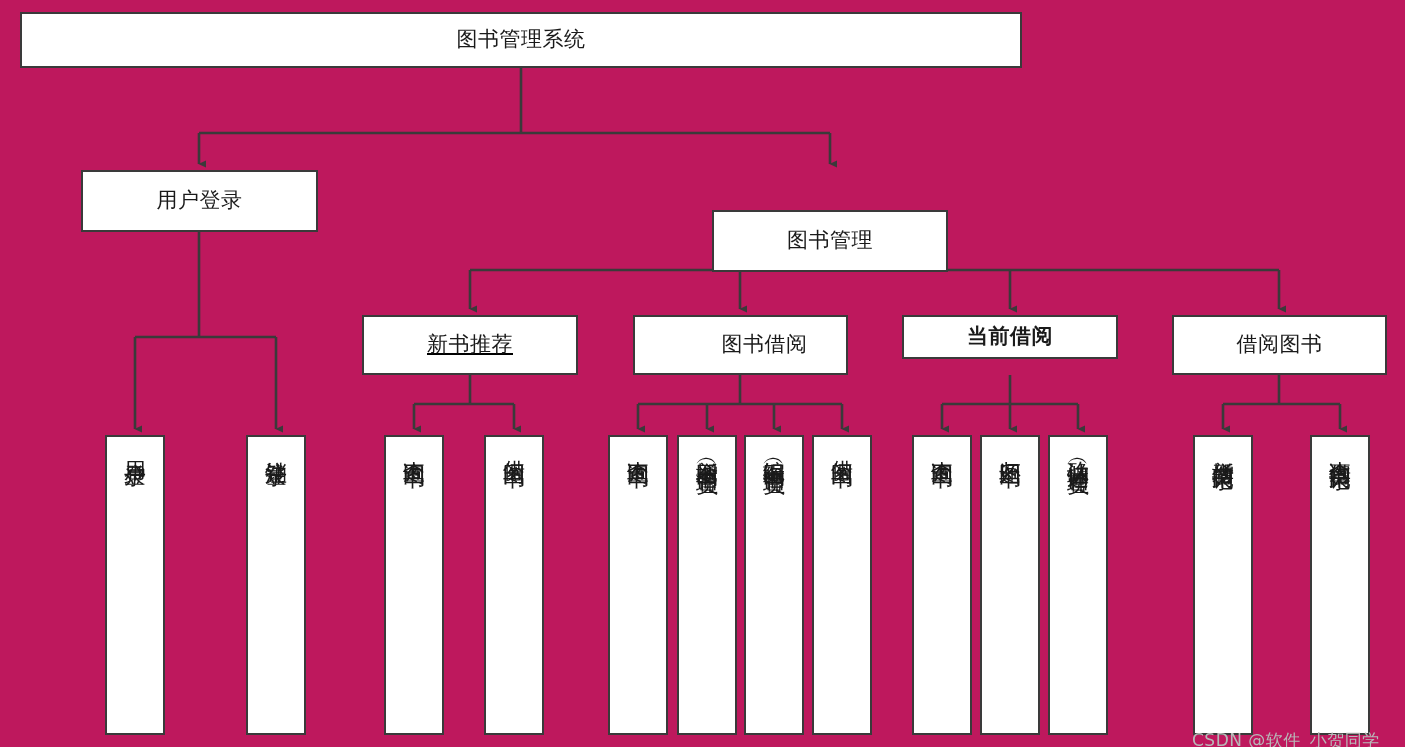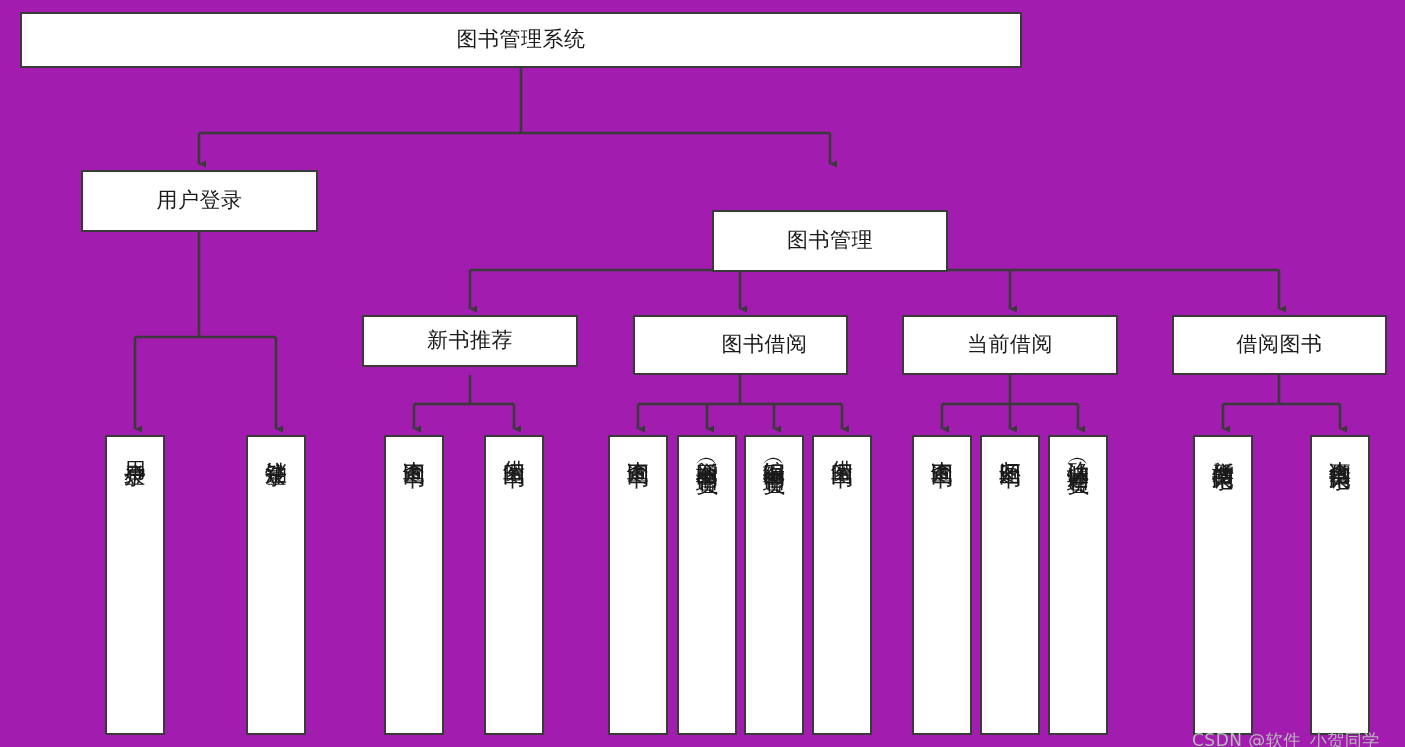--- a/index.html
+++ b/index.html
@@ -10,21 +10,21 @@
   body {
     width: 1405px;
     height: 747px;
     font-family: "DejaVu Sans", "Liberation Sans", sans-serif;
     overflow: hidden;
   }
   #diagram-root {
     position: relative;
     width: 1405px;
     height: 747px;
-    background: #a21caf;
+    background: #be185d;
   }
   svg.flow {
     position: absolute;
     left: 0;
     top: 0;
     width: 1405px;
     height: 747px;
   }
   .node-box {
     position: absolute;
@@ -128,27 +128,27 @@
     <span class="node-label-h">图书管理系统</span>
   </div>
 
   <div class="node-box" style="left:81px; top:170px; width:237px; height:62px;">
     <span class="node-label-h">用户登录</span>
   </div>
   <div class="node-box" style="left:712px; top:170px; width:236px; height:62px;margin-top:40px;">
     <span class="node-label-h">图书管理</span>
   </div>
 
-  <div class="node-box" style="left:362px; top:315px; width:216px; height:52px;">
+  <div class="node-box" style="left:362px; top:315px; width:216px; height:60px;text-decoration:underline;">
     <span class="node-label-h">新书推荐</span>
   </div>
   <div class="node-box" style="left:633px; top:315px; width:215px; height:60px;padding-left:48px;">
     <span class="node-label-h">图书借阅</span>
   </div>
-  <div class="node-box" style="left:902px; top:315px; width:216px; height:60px;">
+  <div class="node-box" style="left:902px; top:315px; width:216px; height:44px;font-weight:bold;">
     <span class="node-label-h">当前借阅</span>
   </div>
   <div class="node-box" style="left:1172px; top:315px; width:215px; height:60px;">
     <span class="node-label-h">借阅图书</span>
   </div>
 
   <div class="node-box leaf" style="left:105px; top:435px; width:60px; height:300px;">
     <span class="node-label-v">用户登录</span>
   </div>
   <div class="node-box leaf" style="left:246px; top:435px; width:60px; height:300px;">

